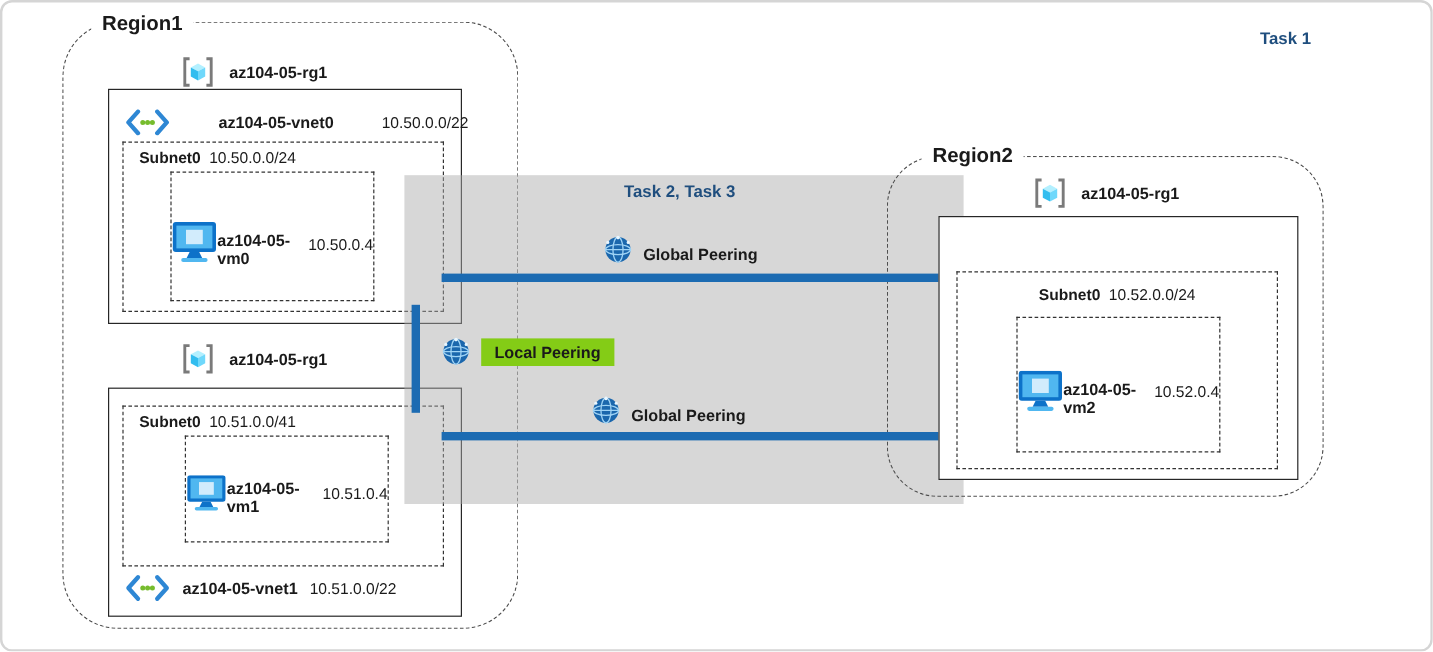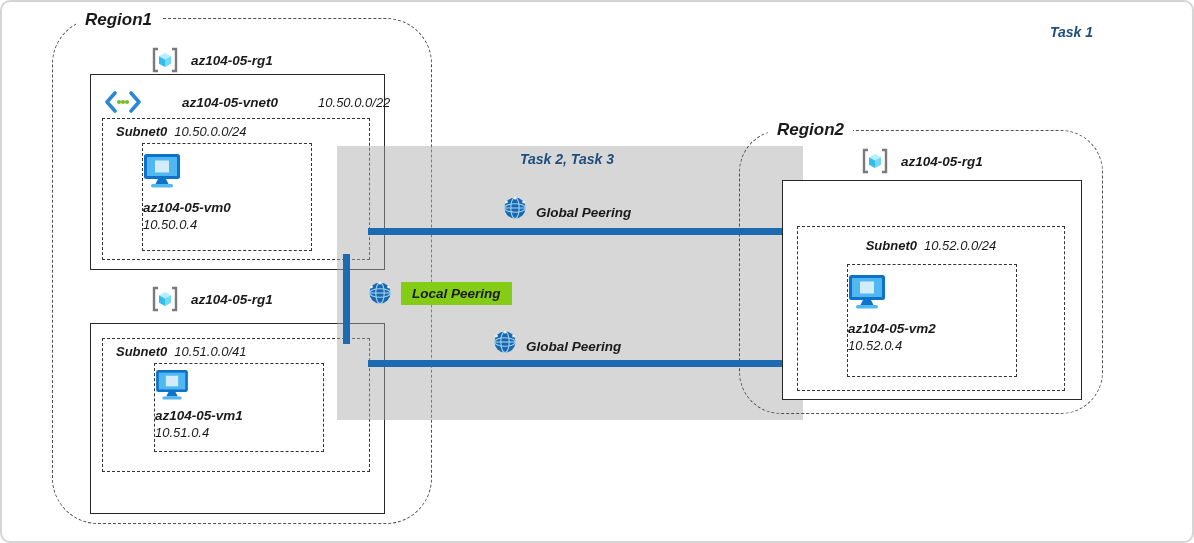--- a/index.html
+++ b/index.html
@@ -1,32 +1,32 @@
 <!DOCTYPE html>
 <html style="--connector: #1c6bb2; --task-text: #1f4e7e;"><head>
 <meta charset="utf-8">
 <style>
   html,body{margin:0;padding:0;background:#fff;}
   .canvas{
     position:relative; width:1194px; height:543px; box-sizing:border-box;
     background:#fff; border:2px solid #d5d5d5; border-radius:10px;
-    font-family:"Liberation Sans", sans-serif; color:#1a1a1a; overflow:hidden;font-style:italic;
+    font-family:"Liberation Sans", sans-serif; color:#1a1a1a; overflow:hidden;
   }
   .abs{position:absolute;}
   .region-box{border:1.6px dashed #4f4f4f; border-radius:46px;}
   .region-label{font-size:17px; font-weight:bold; background:#fff; padding:1px 9px; white-space:nowrap;}
   .solid-box{background:#fff; border:1.5px solid #262626; box-sizing:border-box;}
   .dashed-box{border:1.4px dashed #333; box-sizing:border-box;}
   .icon-row{display:flex; align-items:center; gap:10px; white-space:nowrap;}
   .name{font-weight:bold; font-size:13.5px;}
   .cidr{font-size:13px;}
   .subnet-label{display:flex; gap:7px; align-items:baseline; white-space:nowrap;}
   .subnet-label .name{font-size:13px;}
   .center-row{left:0; right:0; display:flex; justify-content:center;}
-  .vm-box{display:flex; flex-direction:column; padding-top:10px;}
+  .vm-box{display:flex; flex-direction:row; align-items:center; padding-top:10px;}
   .vm-name{font-weight:bold; font-size:13.5px; margin-top:12px;}
   .vm-ip{font-size:13px; margin-top:2px;}
   .overlay{background:rgba(172,172,172,0.48);}
   .task-label{color:var(--task-text,#1f4e7e); font-weight:bold; font-size:14px; white-space:nowrap;}
   .conn{background:var(--connector,#1c6bb2);}
   .peer-row{display:flex; align-items:flex-end; gap:9px; white-space:nowrap;}
   .peer-label{font-weight:bold; font-size:13.5px;}
   .peer-label.boxed{background:#84cc16; padding:4px 11px;}
   svg{display:block;}
 </style>
@@ -115,20 +115,33 @@
         <rect x="4" y="3" width="30" height="19" fill="#50b7f0"></rect>
         <rect x="12" y="6.5" width="14" height="12" fill="#d2ecfc"></rect>
         <polygon points="15,25 23,25 25.5,30 12.5,30" fill="#0d72c9"></polygon>
         <rect x="8" y="30" width="22" height="3.4" rx="1.7" fill="#50b7f0"></rect>
       </svg>
     </span>
     <span class="vm-name" style="margin-top:8px;">az104-05-vm1</span>
     <span class="vm-ip">10.51.0.4</span>
   </div>
 
+  <div class="abs icon-row" style="left:102px; top:477px;">
+    <span>
+      <svg viewBox="0 0 38 22" width="38" height="22">
+        <path d="M11 2 L3 11 L11 20" fill="none" stroke="#2e87d4" stroke-width="3.6" stroke-linecap="round" stroke-linejoin="round"></path>
+        <path d="M27 2 L35 11 L27 20" fill="none" stroke="#2e87d4" stroke-width="3.6" stroke-linecap="round" stroke-linejoin="round"></path>
+        <circle cx="15" cy="11" r="2.1" fill="#76bc2d"></circle>
+        <circle cx="19" cy="11" r="2.1" fill="#76bc2d"></circle>
+        <circle cx="23" cy="11" r="2.1" fill="#76bc2d"></circle>
+      </svg>
+    </span>
+    <span class="name">az104-05-vnet1</span>
+    <span class="cidr">10.51.0.0/22</span>
+  </div>
 
   <div class="abs overlay" style="left:335px; top:144px; width:466px; height:274px;"></div>
   <div class="abs task-label" style="left:518px; top:149px;">Task 2, Task 3</div>
 
   <div class="abs region-box" style="left:737px; top:128px; width:362px; height:282px; border-radius:42px;"></div>
   <div class="abs region-label" style="left:766px; top:117px;">Region2</div>
 
   <div class="abs conn" style="left:366px; top:226px; width:424px; height:7px;"></div>
   <div class="abs conn" style="left:341px; top:252px; width:7px; height:90px;"></div>
   <div class="abs conn" style="left:366px; top:358px; width:424px; height:7px;"></div>

